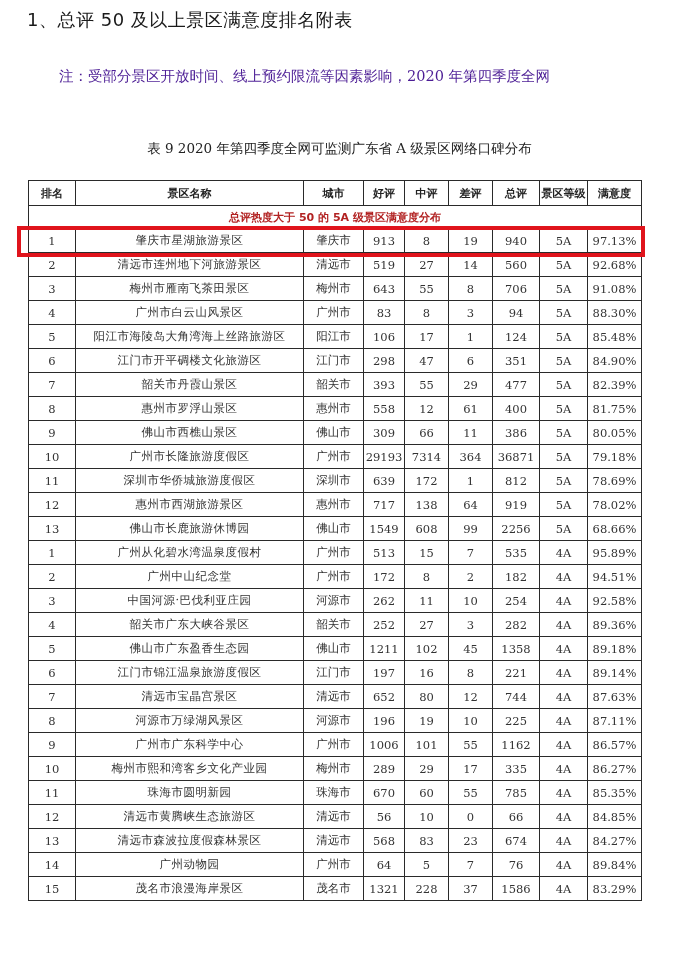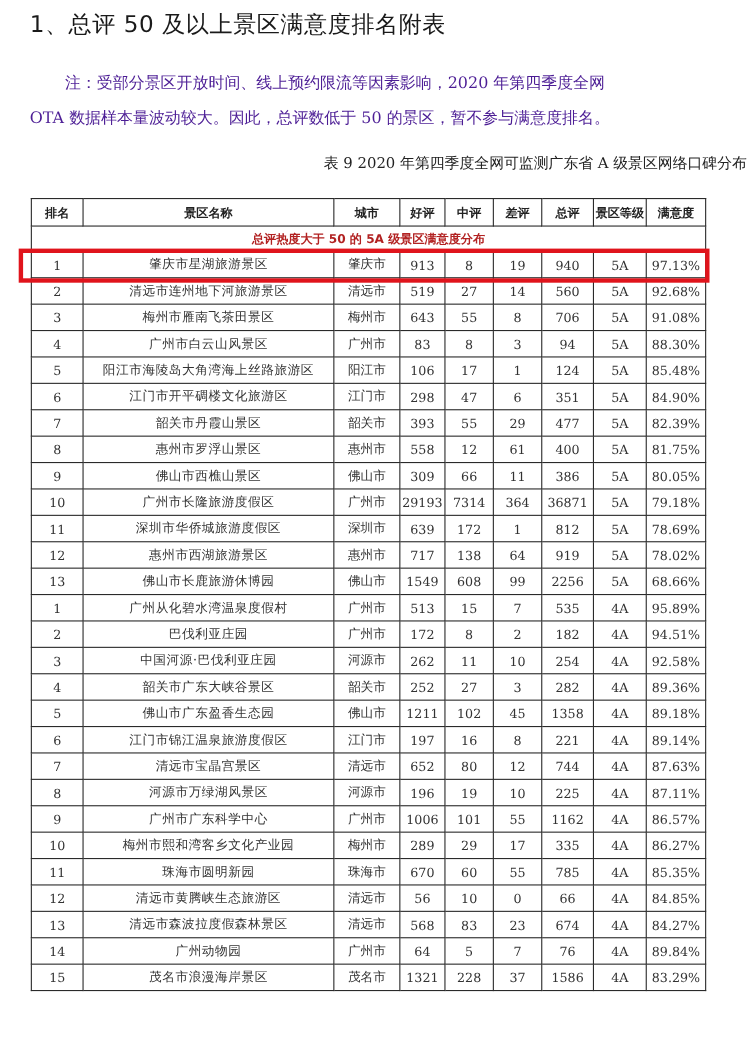--- a/index.html
+++ b/index.html
@@ -3,29 +3,29 @@
 <meta charset="utf-8">
 <style>
   html, body { margin: 0; padding: 0; background: #ffffff; }
   body {
     width: 679px; height: 957px; overflow: hidden; position: relative;
     font-family: "DejaVu Serif", "Liberation Serif", serif; color: #222;
   }
   .heading {
     position: absolute; left: 27px; top: 8px;
     font-family: "DejaVu Sans", "Liberation Sans", sans-serif;
-    font-size: 21px; color: #1a1a1a; letter-spacing: 0.5px;
+    font-size: 18px; color: #1a1a1a; letter-spacing: 0.5px;
   }
   .note {
     position: absolute; left: 27px; top: 60px; width: 620px;
     font-size: 14.5px; line-height: 32px; color: #4c1d95;
   }
   .note .indent { display: inline-block; width: 32px; }
   .caption {
-    position: absolute; left: 0; width: 679px; top: 140px; text-align: right;
+    position: absolute; left: 0; width: 679px; top: 140px; text-align: center;
     font-size: 13.5px; color: #222;
   }
   table {
     position: absolute; left: 28px; top: 180px;
     border-collapse: collapse; table-layout: fixed; width: 613px;
     font-size: 11.5px; color: #333; padding-left: 19px;
   }
   td, th {
     border: 1.3px solid #2a2a2a; text-align: center; padding: 0;
     height: 23px; font-weight: normal; white-space: nowrap; overflow: hidden;
@@ -41,21 +41,20 @@
     border: 4px solid #e0141c; box-sizing: border-box; pointer-events: none;
   }
 </style>
 </head>
 <body>
 
 <div class="heading">1、总评 50 及以上景区满意度排名附表</div>
 
 <div class="note">
   <span class="indent"></span><span>注：受部分景区开放时间、线上预约限流等因素影响，2020 年第四季度全网</span><br>
-  <span>OTA 数据样本量波动较大。因此，总评数低于 50 的景区，暂不参与满意度排名。</span>
 </div>
 
 <div class="caption">表 9 2020 年第四季度全网可监测广东省 A 级景区网络口碑分布</div>
 
 <table>
   <colgroup>
     <col style="width:47px">
       <col style="width:228px">
       <col style="width:60px">
       <col style="width:41px">
@@ -231,21 +230,21 @@
         <td>广州市</td>
         <td>513</td>
         <td>15</td>
         <td>7</td>
         <td>535</td>
         <td>4A</td>
         <td>95.89%</td>
       </tr>
       <tr>
         <td>2</td>
-        <td class="name">巴伐利亚庄园</td>
+        <td class="name">广州中山纪念堂</td>
         <td>广州市</td>
         <td>172</td>
         <td>8</td>
         <td>2</td>
         <td>182</td>
         <td>4A</td>
         <td>94.51%</td>
       </tr>
       <tr>
         <td>3</td>

